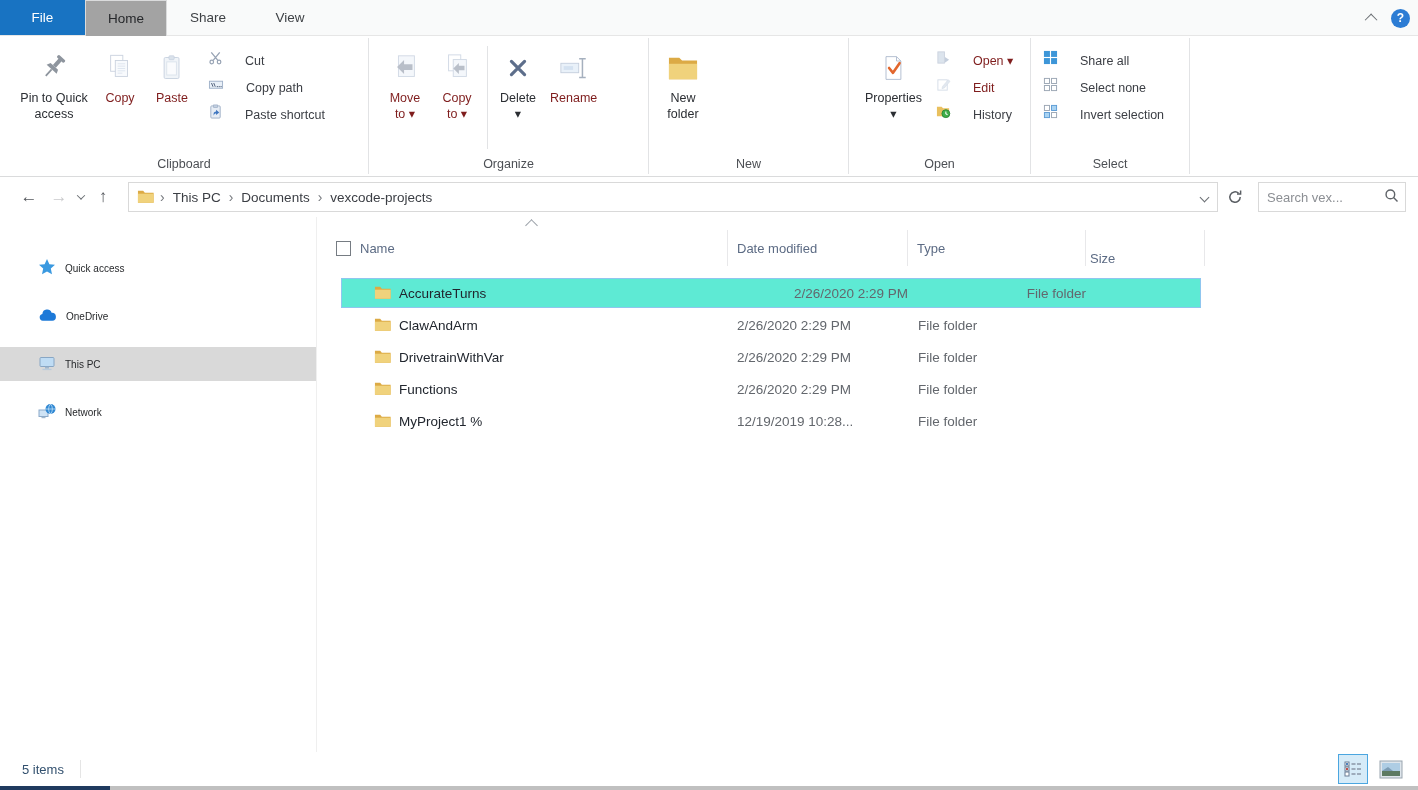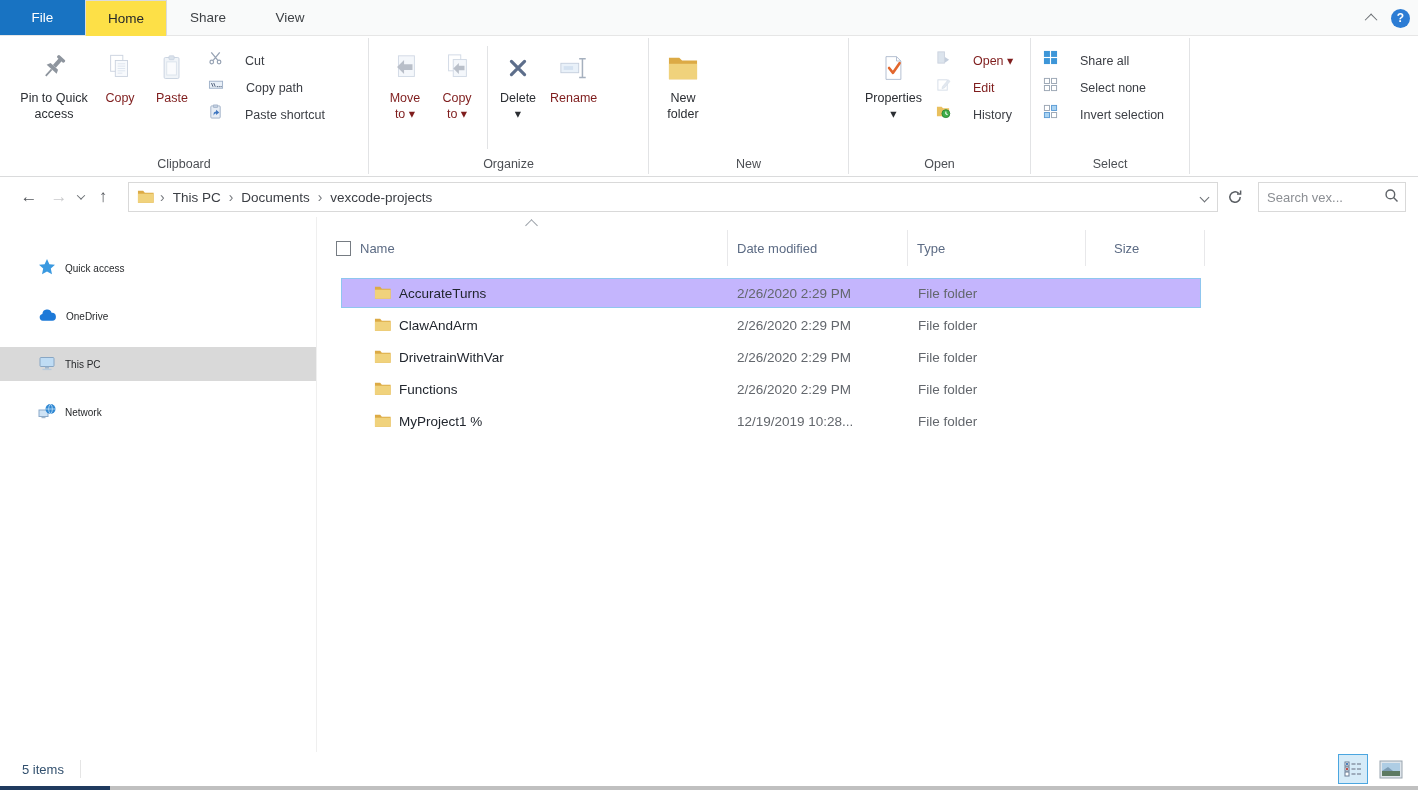--- a/index.html
+++ b/index.html
@@ -4,21 +4,21 @@
 <style>
   * { margin:0; padding:0; box-sizing:border-box; }
   html,body { width:1418px; height:790px; overflow:hidden;
     font-family:"Liberation Sans", sans-serif; background:#fff; color:#26282b; }
   .window { width:1418px; height:790px; display:flex; flex-direction:column; background:#fff; }
 
   
   .tabbar { height:36px; display:flex; align-items:stretch; background:#f9fafa; border-bottom:1px solid #e6e6e6; position:relative; }
   .tab { width:82px; display:flex; align-items:center; justify-content:center; font-size:13.5px; color:#3f4246; cursor:default; }
   .tab.file { width:85px; background:#1873c2; color:#fff; }
-  .tab.active { background:#fde047; border:1px solid #dadbdc; border-bottom:none; margin-bottom:-1px; color:#26282b; }
+  .tab.active { background:#a3a3a3; border:1px solid #dadbdc; border-bottom:none; margin-bottom:-1px; color:#26282b; }
   .tabbar-right { position:absolute; right:8px; top:0; height:36px; display:flex; align-items:center; gap:14px; }
   .chev { width:9px; height:9px; border-left:1.6px solid #6a6e73; border-top:1.6px solid #6a6e73; display:inline-block; }
   .chev.up { transform:rotate(45deg) translateY(2px); }
   .chev.down { transform:rotate(-135deg); width:7px; height:7px; }
   .chev.small { width:6px; height:6px; border-width:1.3px; transform:rotate(-135deg) translate(1px,1px); }
   .help-btn { width:19px; height:19px; border-radius:50%; background:#2c7cd4; color:#fff; font-size:12px; font-weight:bold; display:flex; align-items:center; justify-content:center; }
 
   
   .ribbon { height:141px; background:#fff; border-bottom:1px solid #dadbdc; display:flex; align-items:stretch; }
   .grp { display:flex; flex-direction:column; justify-content:space-between; padding:8px 0 3px 0; }
@@ -55,26 +55,26 @@
   .side-item { height:34px; display:flex; align-items:center; padding-left:38px; gap:9px; font-size:10px; color:#26282b; margin-bottom:14px; }
   .side-item.selected { background:#d9d9d9; }
 
   .content { flex:1; position:relative; padding-top:13px; }
   .sort-caret { position:absolute; left:210px; top:4px; width:9px; height:9px; border-left:1.4px solid #9aa0a8; border-top:1.4px solid #9aa0a8; transform:rotate(45deg); }
   .hdr { display:flex; height:36px; align-items:center; margin-left:19px; font-size:13px; color:#5c6b84; }
   .hcell { height:36px; display:flex; align-items:center; padding-left:9px; }
   .hcell.c1 { width:391px; padding-left:0; gap:9px; }
   .hcell.c2 { width:180px; border-left:1px solid #e8e8ea; }
   .hcell.c3 { width:178px; border-left:1px solid #e8e8ea; }
-  .hcell.c4 { width:120px; border-left:1px solid #e8e8ea; border-right:1px solid #e8e8ea; padding-left:28px; }
+  .hcell.c4 { width:120px; border-left:1px solid #e8e8ea; border-right:1px solid #e8e8ea; padding-left:4px;align-items:flex-end; }
   .hdr-check { width:15px; height:15px; border:1px solid #767c83; background:#fff; }
 
   .rows { margin:12px 0 0 24px; width:860px; }
   .frow { display:flex; height:30px; align-items:center; margin-bottom:2px; border:1px solid transparent; font-size:13.5px; }
-  .frow.selected { border:1px solid #8fc6ef; background:#c4b5fd; }
+  .frow.selected { border:1px solid #8fc6ef; background:#5eead4;text-align:right; }
   .fc1 { width:386px; display:flex; align-items:center; padding-left:32px; gap:8px; color:#21262e; }
   .fc2 { width:180px; padding-left:9px; color:#63676d; }
   .fc3 { width:178px; padding-left:10px; color:#63676d; }
   .fc4 { width:110px; }
 
   
   .statusbar { height:34px; display:flex; align-items:center; padding:0 12px 0 22px; }
   .status-count { font-size:13px; color:#32506e; }
   .status-sep { width:1px; height:18px; background:#e5e5e5; margin-left:16px; }
   .view-btns { margin-left:auto; display:flex; align-items:center; gap:8px; }

